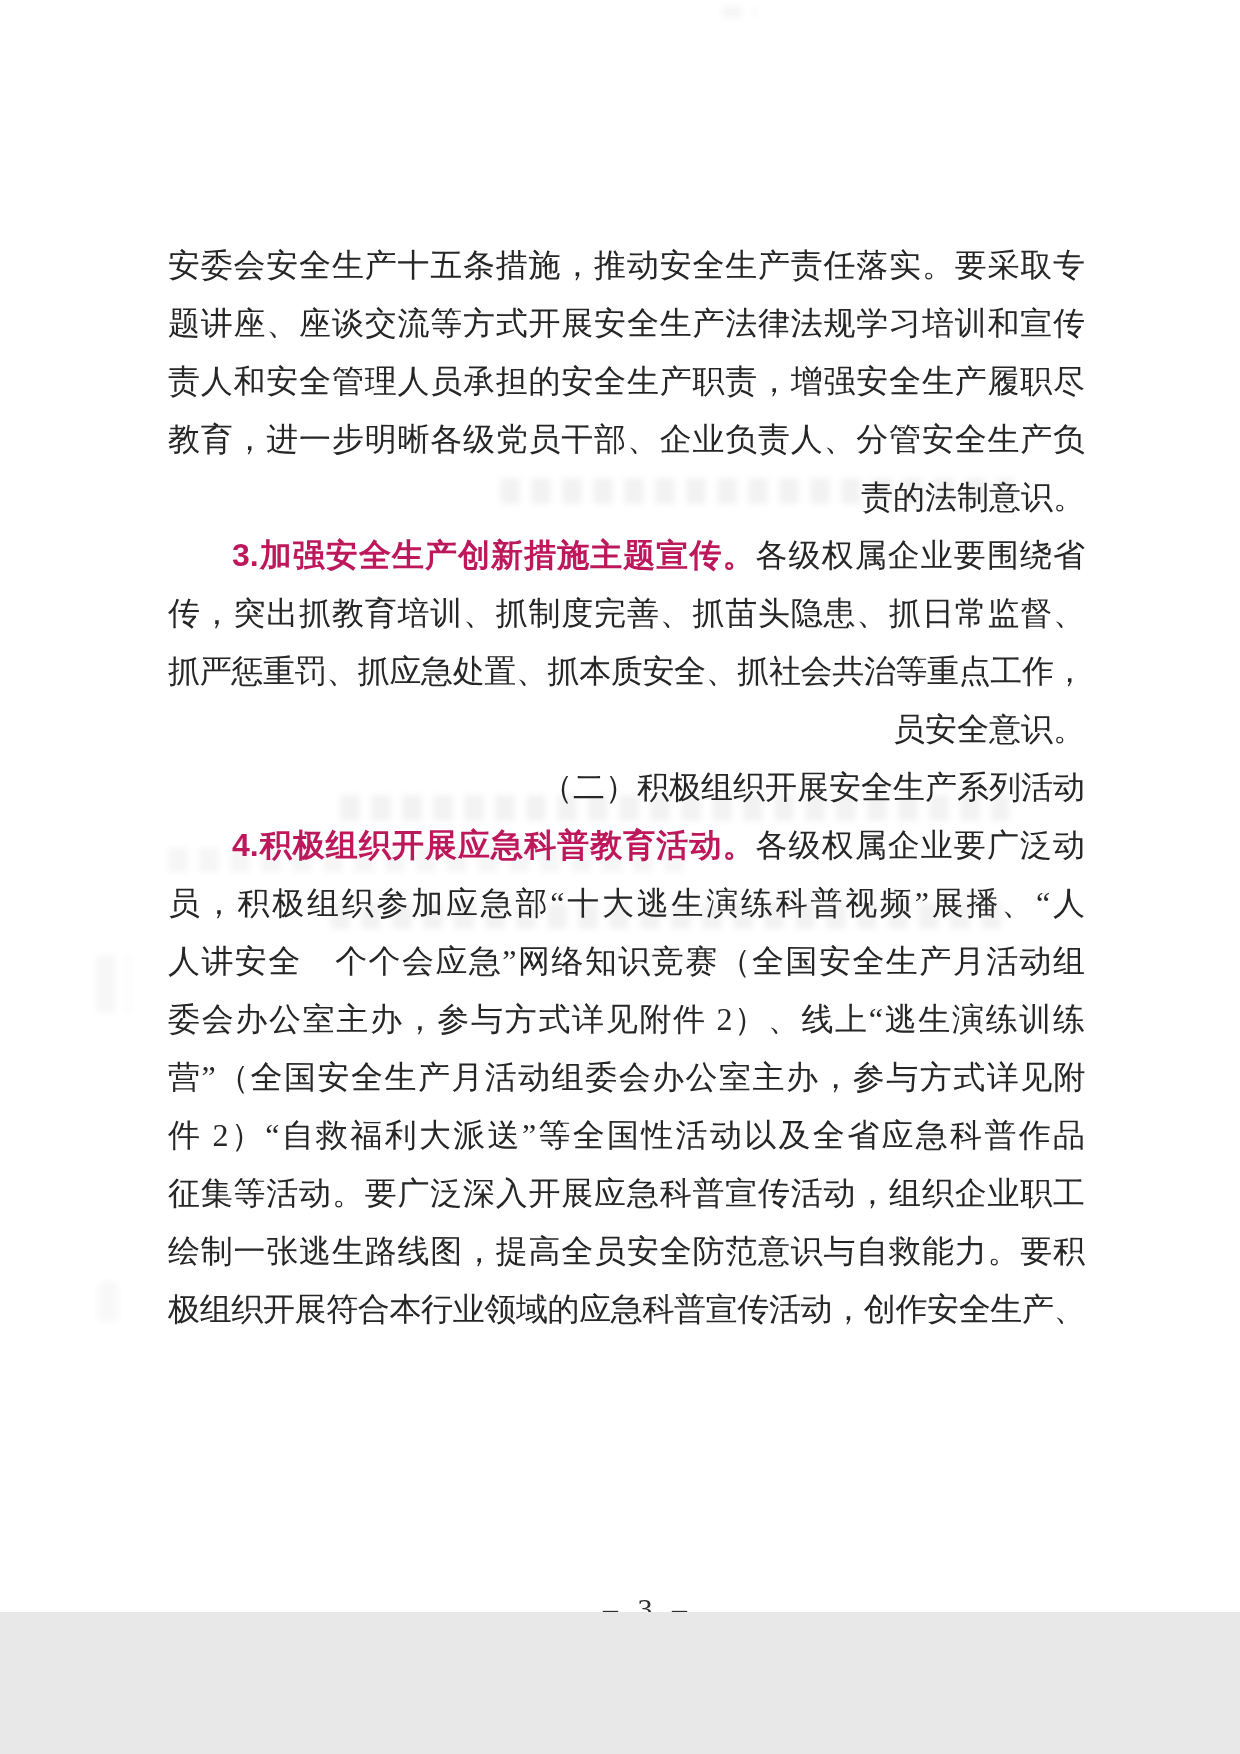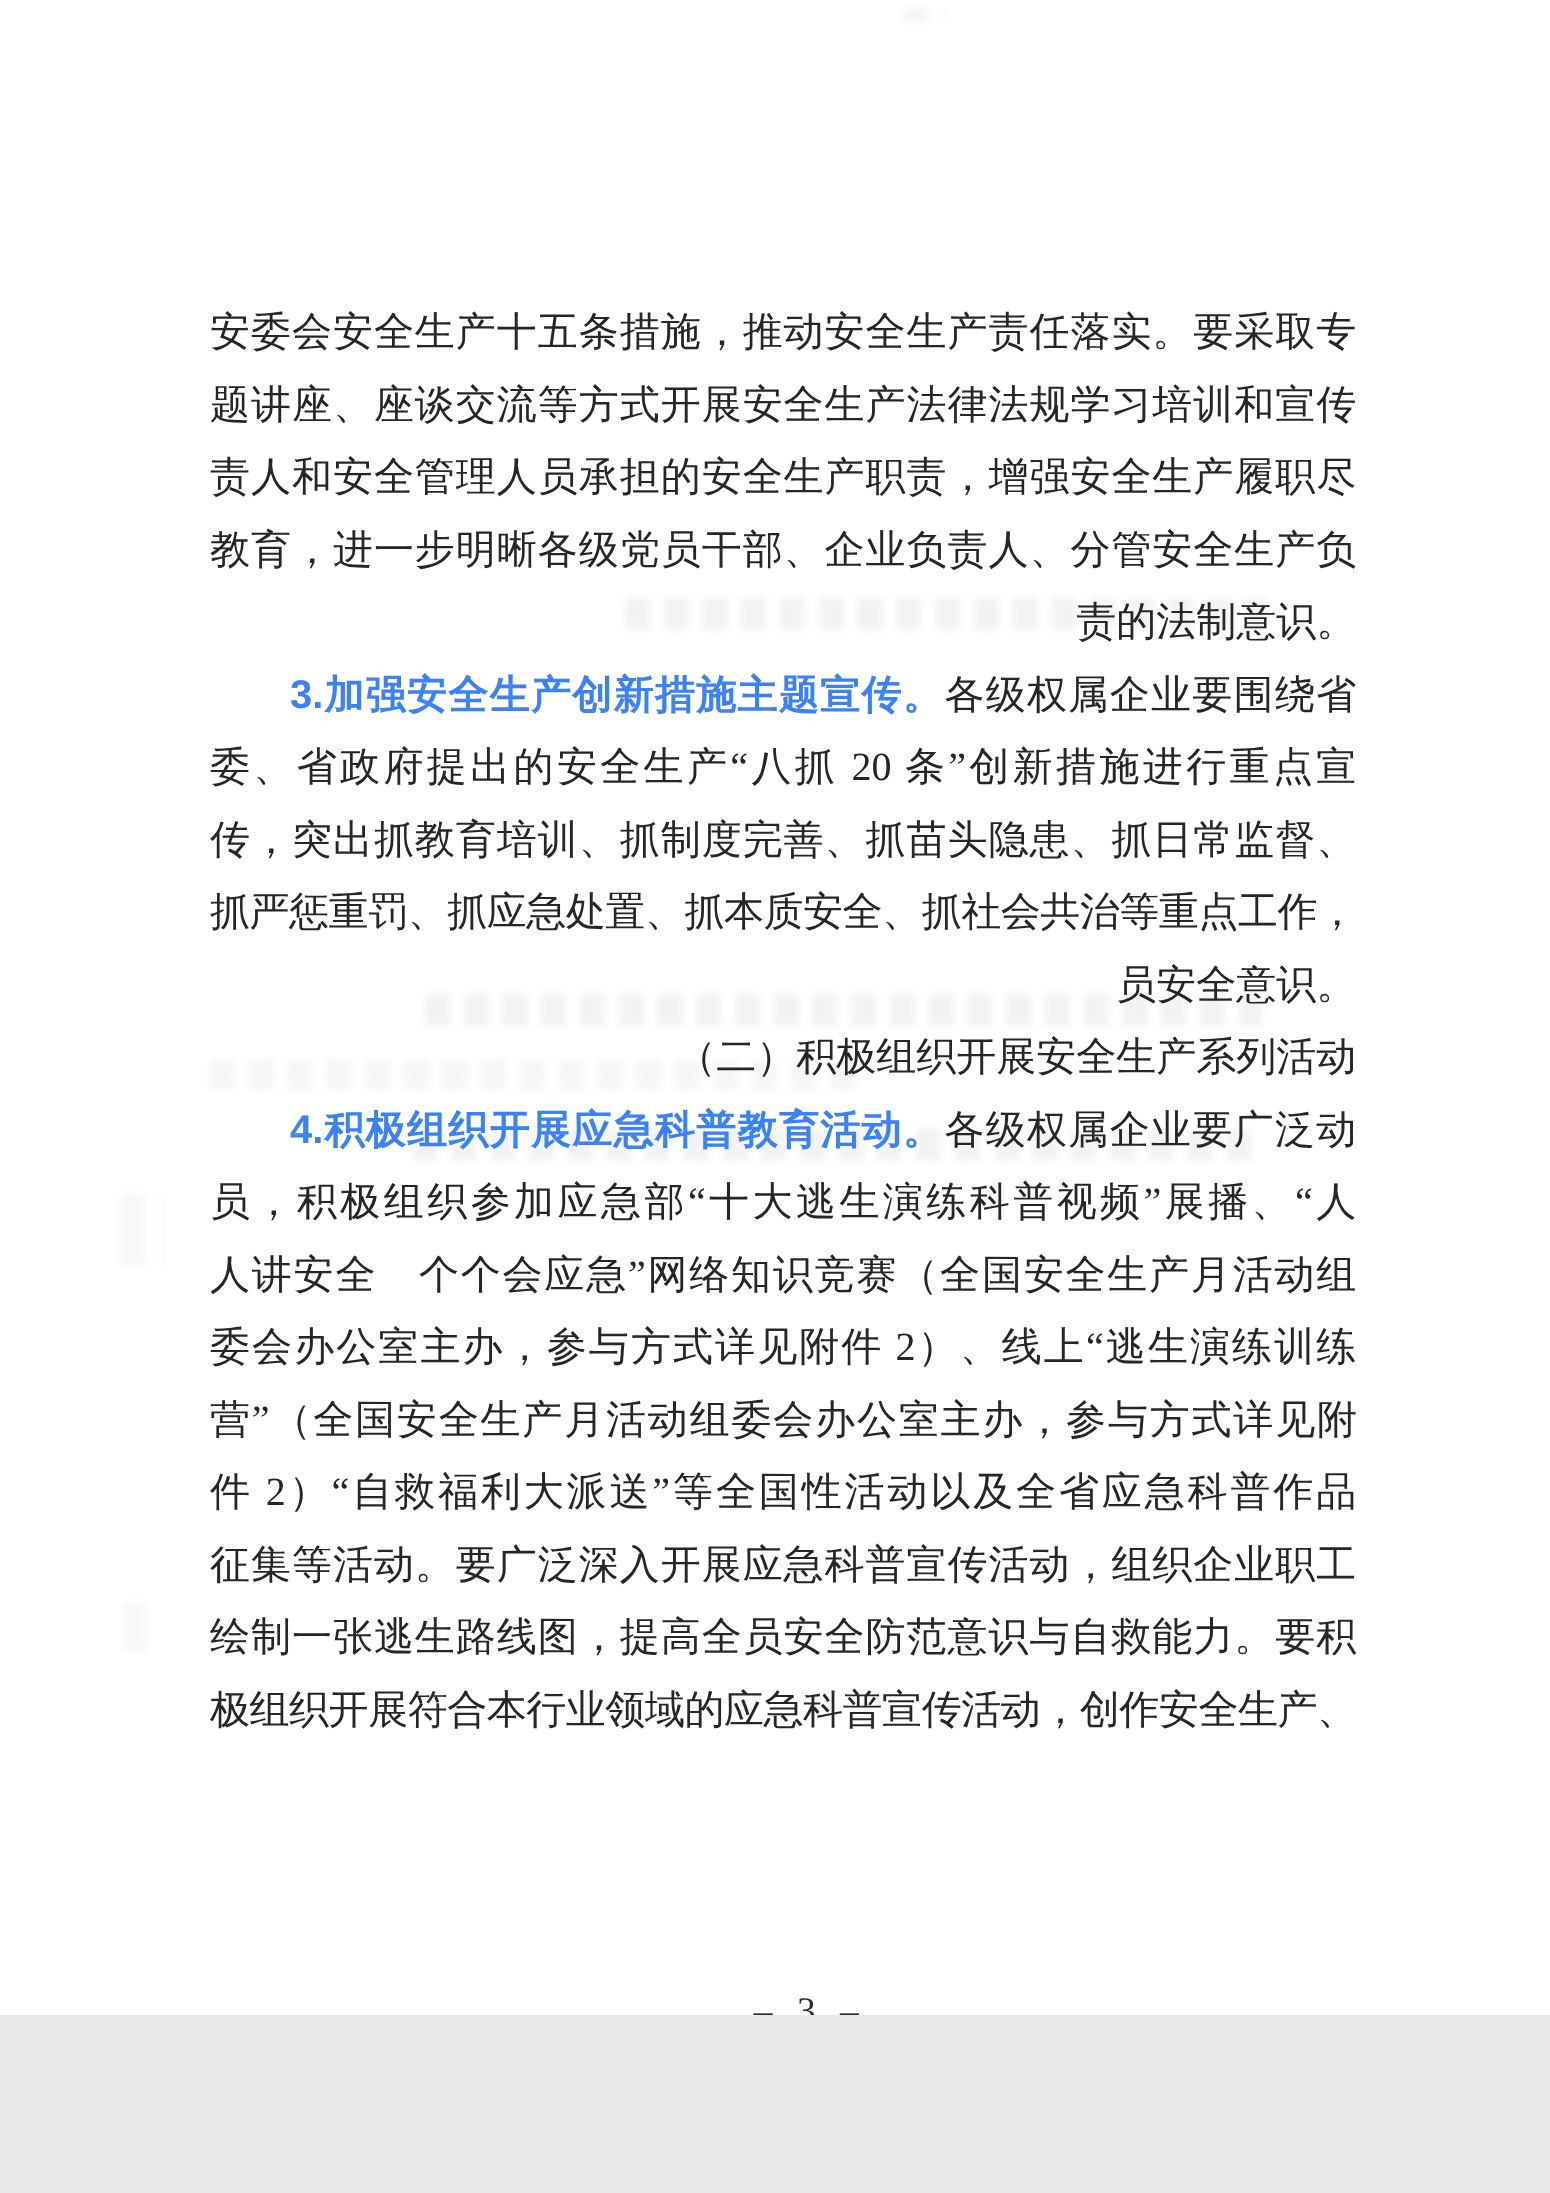--- a/index.html
+++ b/index.html
@@ -27,21 +27,21 @@
   }
   .j{
     text-align:justify;
     text-align-last:justify;
   }
   .ind{ text-indent:64px; }
   .t{ letter-spacing:-0.6px; }
   .lead{
     font-family:"Liberation Sans","DejaVu Sans",sans-serif;
     font-weight:700;
-    color:#3b82f6;
+    color:#be185d;
   }
   .pageno{
     position:absolute;
     left:0;top:1592px;
     width:100%;
     padding-left:16px;
     box-sizing:border-box;
     text-align:center;
     font-size:30px;
     letter-spacing:6px;
@@ -81,21 +81,20 @@
 
   <main class="textblock">
     <div class="ln j">安委会安全生产十五条措施，推动安全生产责任落实。要采取专</div>
     <div class="ln j">题讲座、座谈交流等方式开展安全生产法律法规学习培训和宣传</div>
     <div class="ln j">责人和安全管理人员承担的安全生产职责，增强安全生产履职尽</div>
     <div class="ln j">教育，进一步明晰各级党员干部、企业负责人、分管安全生产负</div>
     <div class="ln">责的法制意识。</div>
 
     <div class="ln j ind"><span class="lead">3.加强安全生产创新措施主题宣传。</span><span>各级权属企业要围绕省</span></div>
 
-    <div class="ln j">委、省政府提出的安全生产“八抓 20 条”创新措施进行重点宣</div>
     <div class="ln j">传，突出抓教育培训、抓制度完善、抓苗头隐患、抓日常监督、</div>
     <div class="ln j t">抓严惩重罚、抓应急处置、抓本质安全、抓社会共治等重点工作，</div>
     <div class="ln">员安全意识。</div>
 
     <div class="ln ind">（二）积极组织开展安全生产系列活动</div>
 
     <div class="ln j ind"><span class="lead">4.积极组织开展应急科普教育活动。</span><span>各级权属企业要广泛动</span></div>
 
     <div class="ln j">员，积极组织参加应急部“十大逃生演练科普视频”展播、“人</div>
     <div class="ln j">人讲安全　个个会应急”网络知识竞赛（全国安全生产月活动组</div>

